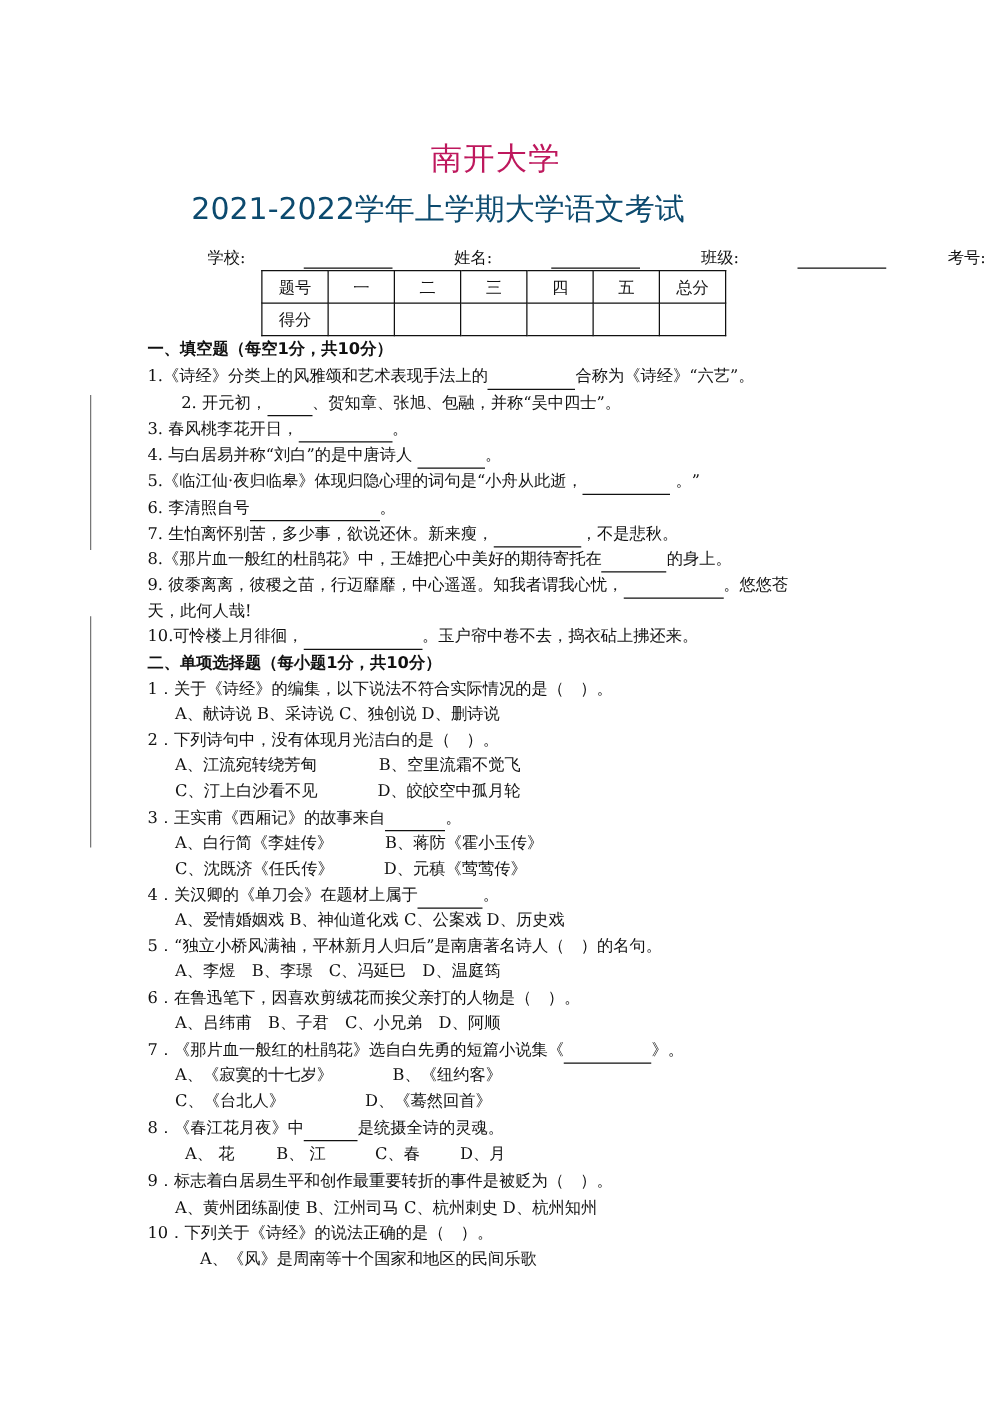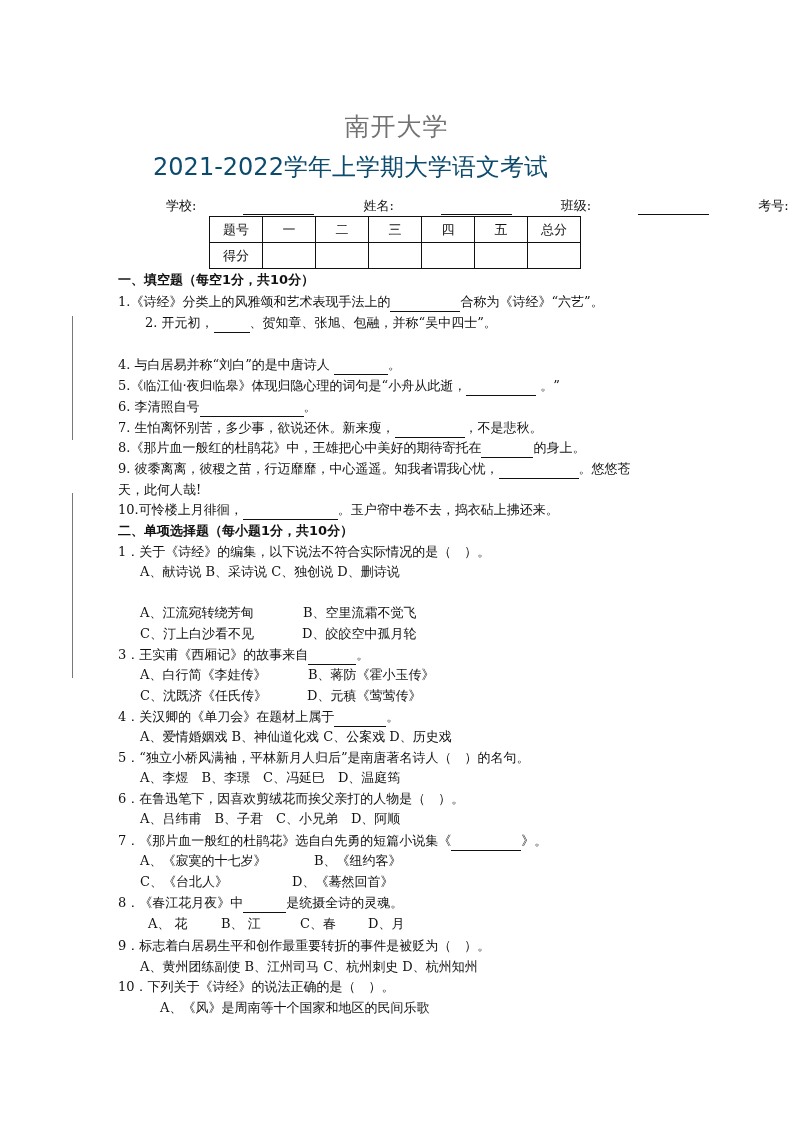--- a/index.html
+++ b/index.html
@@ -1,20 +1,20 @@
 <!DOCTYPE html>
 <html><head>
 <meta charset="utf-8">
 <style>
   html, body { margin: 0; padding: 0; background: #ffffff; }
   body { width: 793px; height: 1122px; position: relative; overflow: hidden;
          font-family: "DejaVu Serif", "Liberation Serif", serif; color: #111; }
   .page { position: absolute; left: 0; top: 0; width: 793px; height: 1122px; }
   .title1 { position: absolute; left: 0; width: 793px; top: 110px; text-align: center;
-            font-family: "DejaVu Sans", "Liberation Sans", sans-serif; font-size: 25px; letter-spacing: 1px; color: #737373; }
+            font-family: "DejaVu Sans", "Liberation Sans", sans-serif; font-size: 25px; letter-spacing: 1px; color: #be185d; }
   .title2 { position: absolute; left: 0; width: 701px; top: 151px; text-align: center;
             font-family: "DejaVu Sans", "Liberation Sans", sans-serif; font-size: 24px; color: #0c4a6e; }
   .info-row { position: absolute; left: 166px; top: 197px; font-size: 13px; white-space: nowrap; display: flex; align-items: flex-end; gap: 45px; }
   .info-row .lbl { margin-right: 2px; }
   .blank { display: inline-block; border-bottom: 1px solid #111; height: 14px; vertical-align: bottom; }
   .info-row .blank { width: 71px; margin-right: 4px; }
   table.score { position: absolute; left: 209px; top: 216px; border-collapse: collapse; font-size: 13px; }
   table.score td { border: 1px solid #111; width: 52px; height: 25px; text-align: center; padding: 0; }
   .line { position: absolute; left: 118px; font-size: 13px; white-space: nowrap; line-height: 20px; }
   .sec { font-weight: bold; font-family: "DejaVu Sans", "Liberation Sans", sans-serif; font-size: 13px; }
@@ -71,20 +71,23 @@
   <div class="margin-bar" style="top:493px;height:185px;"></div>
 
   <div class="line sec" style="top:270px;">一、填空题（每空1分，共10分）</div>
 
   <div class="line" style="top:292px;">
     <span>1.《诗经》分类上的风雅颂和艺术表现手法上的</span><span class="blank u70"></span><span>合称为《诗经》“六艺”。</span>
   </div>
   <div class="line" style="top:313px;margin-left:27px;">
     <span>2. 开元初，</span><span class="blank u40"></span><span>、贺知章、张旭、包融，并称“吴中四士”。</span>
   </div>
+  <div class="line" style="top:334px;">
+    <span>3. 春风桃李花开日，</span><span class="blank u75"></span><span>。</span>
+  </div>
   <div class="line" style="top:355px;">
     <span>4. 与白居易并称“刘白”的是中唐诗人 </span><span class="blank u55"></span><span>。</span>
   </div>
   <div class="line" style="top:376px;">
     <span>5.《临江仙·夜归临皋》体现归隐心理的词句是“小舟从此逝，</span><span class="blank u70"></span><span> 。”</span>
   </div>
   <div class="line" style="top:397px;">
     <span>6. 李清照自号</span><span class="blank u105"></span><span>。</span>
   </div>
   <div class="line" style="top:418px;">
@@ -99,20 +102,21 @@
   <div class="line" style="top:480px;">天，此何人哉!</div>
   <div class="line" style="top:500px;">
     <span>10.可怜楼上月徘徊，</span><span class="blank u95"></span><span>。玉户帘中卷不去，捣衣砧上拂还来。</span>
   </div>
 
   <div class="line sec" style="top:521px;">二、单项选择题（每小题1分，共10分）</div>
 
   <div class="line" style="top:542px;">1．关于《诗经》的编集，以下说法不符合实际情况的是（　）。</div>
   <div class="line opt" style="top:562px;">A、献诗说 B、采诗说 C、独创说 D、删诗说</div>
 
+  <div class="line" style="top:583px;">2．下列诗句中，没有体现月光洁白的是（　）。</div>
   <div class="line opt" style="top:603px;">A、江流宛转绕芳甸</div>
   <div class="line" style="top:603px;left:303px;">B、空里流霜不觉飞</div>
   <div class="line opt" style="top:624px;">C、汀上白沙看不见</div>
   <div class="line" style="top:624px;left:302px;">D、皎皎空中孤月轮</div>
 
   <div class="line" style="top:645px;">
     <span>3．王实甫《西厢记》的故事来自</span><span class="blank u45"></span><span>。</span>
   </div>
   <div class="line opt" style="top:665px;">A、白行简《李娃传》</div>
   <div class="line" style="top:665px;left:308px;">B、蒋防《霍小玉传》</div>

